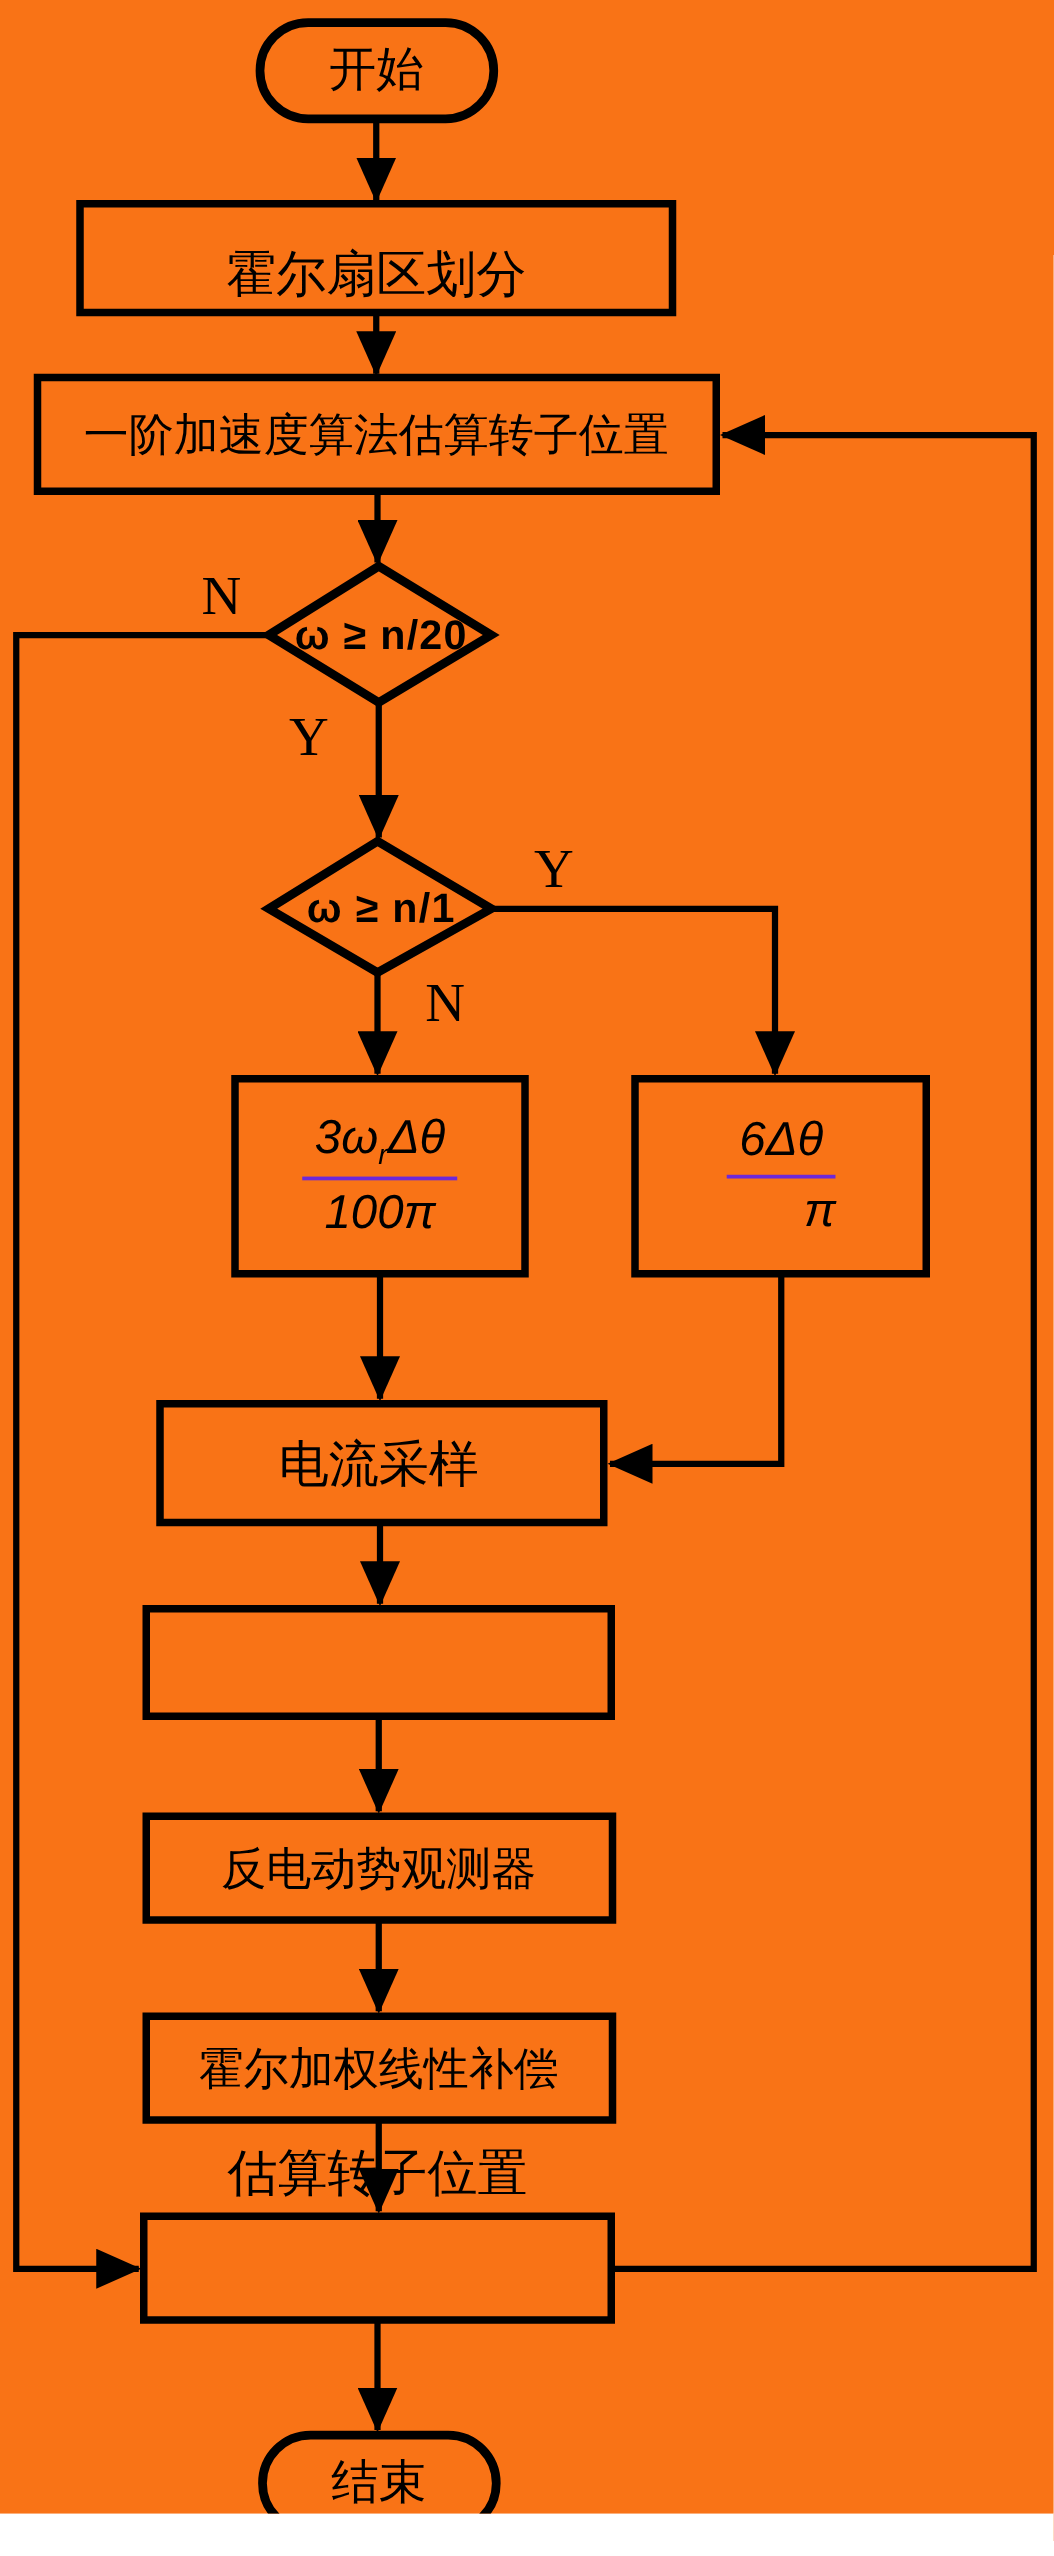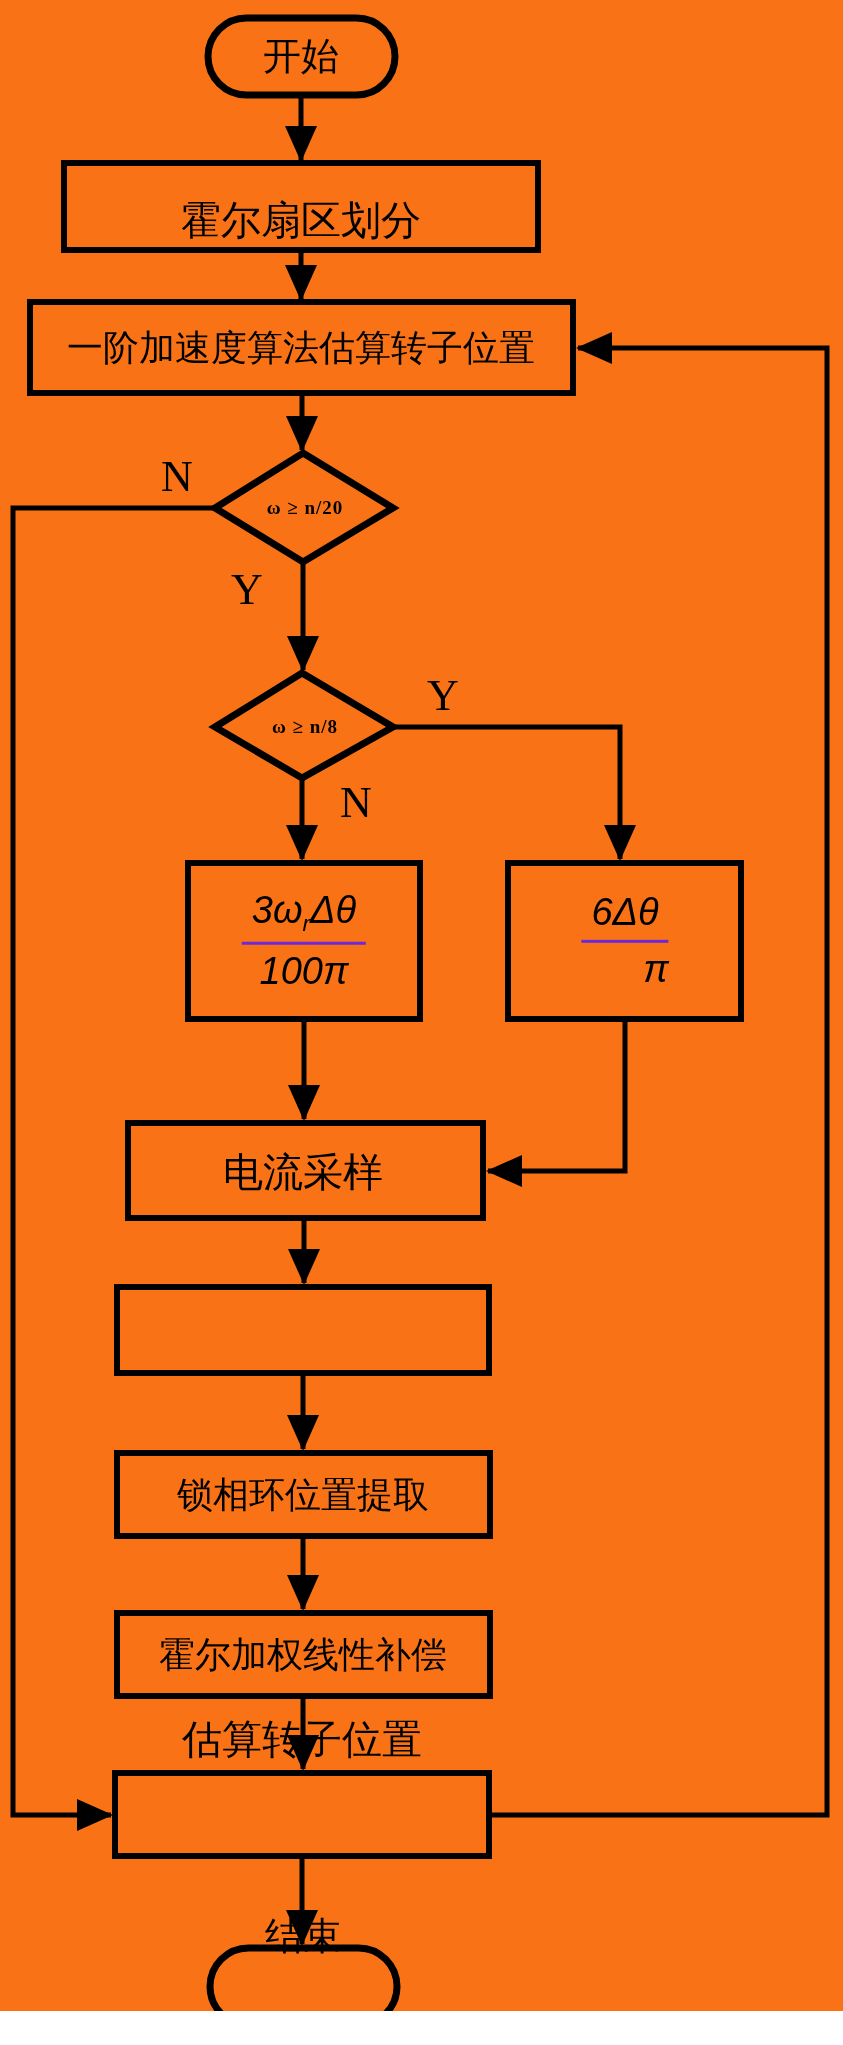--- a/index.html
+++ b/index.html
@@ -11,22 +11,22 @@
   #flow-svg{position:absolute;left:0;top:0;}
   .lbl{
     position:absolute;transform:translate(-50%,-50%);
     white-space:nowrap;text-align:center;color:#000;line-height:1.1;
   }
   .cn{font-size:40px;}
   .cn-mid{font-size:36px;}
   .cn-long{font-size:36px;}
   .terminal{font-size:38px;}
   .cond{
-    font-family:Liberation Serif, serif;
-    font-size:19px;font-weight:700;letter-spacing:1px;
+    font-family:Liberation Sans, sans-serif;
+    font-size:33px;font-weight:700;letter-spacing:1px;
   }
   .branch{
     font-family:"Liberation Serif","DejaVu Serif",serif;
     font-size:44px;font-weight:400;
   }
   .fraction{
     font-family:Liberation Sans, sans-serif;
     font-style:italic;font-size:38px;line-height:1.15;
   }
   .fraction .num{padding:0 10px 5px 10px;}
@@ -83,38 +83,38 @@
   <div class="lbl terminal" style="left:301px;top:57px;">开始</div>
 
   <div class="lbl cn" style="left:301px;top:220px;">霍尔扇区划分</div>
 
   <div class="lbl cn-long" style="left:301px;top:348px;">一阶加速度算法估算转子位置</div>
 
   <div class="lbl cond" style="left:305px;top:508px;">ω ≥ n/20</div>
   <div class="lbl branch" style="left:177px;top:477px;">N</div>
   <div class="lbl branch" style="left:247px;top:590px;">Y</div>
 
-  <div class="lbl cond" style="left:305px;top:727px;">ω ≥ n/8</div>
+  <div class="lbl cond" style="left:305px;top:727px;">ω ≥ n/1</div>
   <div class="lbl branch" style="left:443px;top:696px;">Y</div>
   <div class="lbl branch" style="left:356px;top:803px;">N</div>
 
   <div class="lbl fraction" style="left:304px;top:941px;">
     <div class="num"><span>3ω</span><sub>r</sub><span>Δθ</span></div>
     <div class="den">100π</div>
   </div>
 
   <div class="lbl fraction" style="left:625px;top:941px;text-align:right;">
     <div class="num">6Δθ</div>
     <div class="den">π</div>
   </div>
 
   <div class="lbl cn" style="left:303px;top:1172px;">电流采样</div>
 
 
-  <div class="lbl cn-mid" style="left:303px;top:1495px;">锁相环位置提取</div>
+  <div class="lbl cn-mid" style="left:303px;top:1495px;">反电动势观测器</div>
 
   <div class="lbl cn-mid" style="left:303px;top:1655px;">霍尔加权线性补偿</div>
 
   <div class="lbl cn" style="left:302px;top:1739px;">估算转子位置</div>
 
-  <div class="lbl terminal" style="left:303px;top:1937px;">结束</div>
+  <div class="lbl terminal" style="left:303px;top:1987px;">结束</div>
 
 </div>
 
 </body></html>

